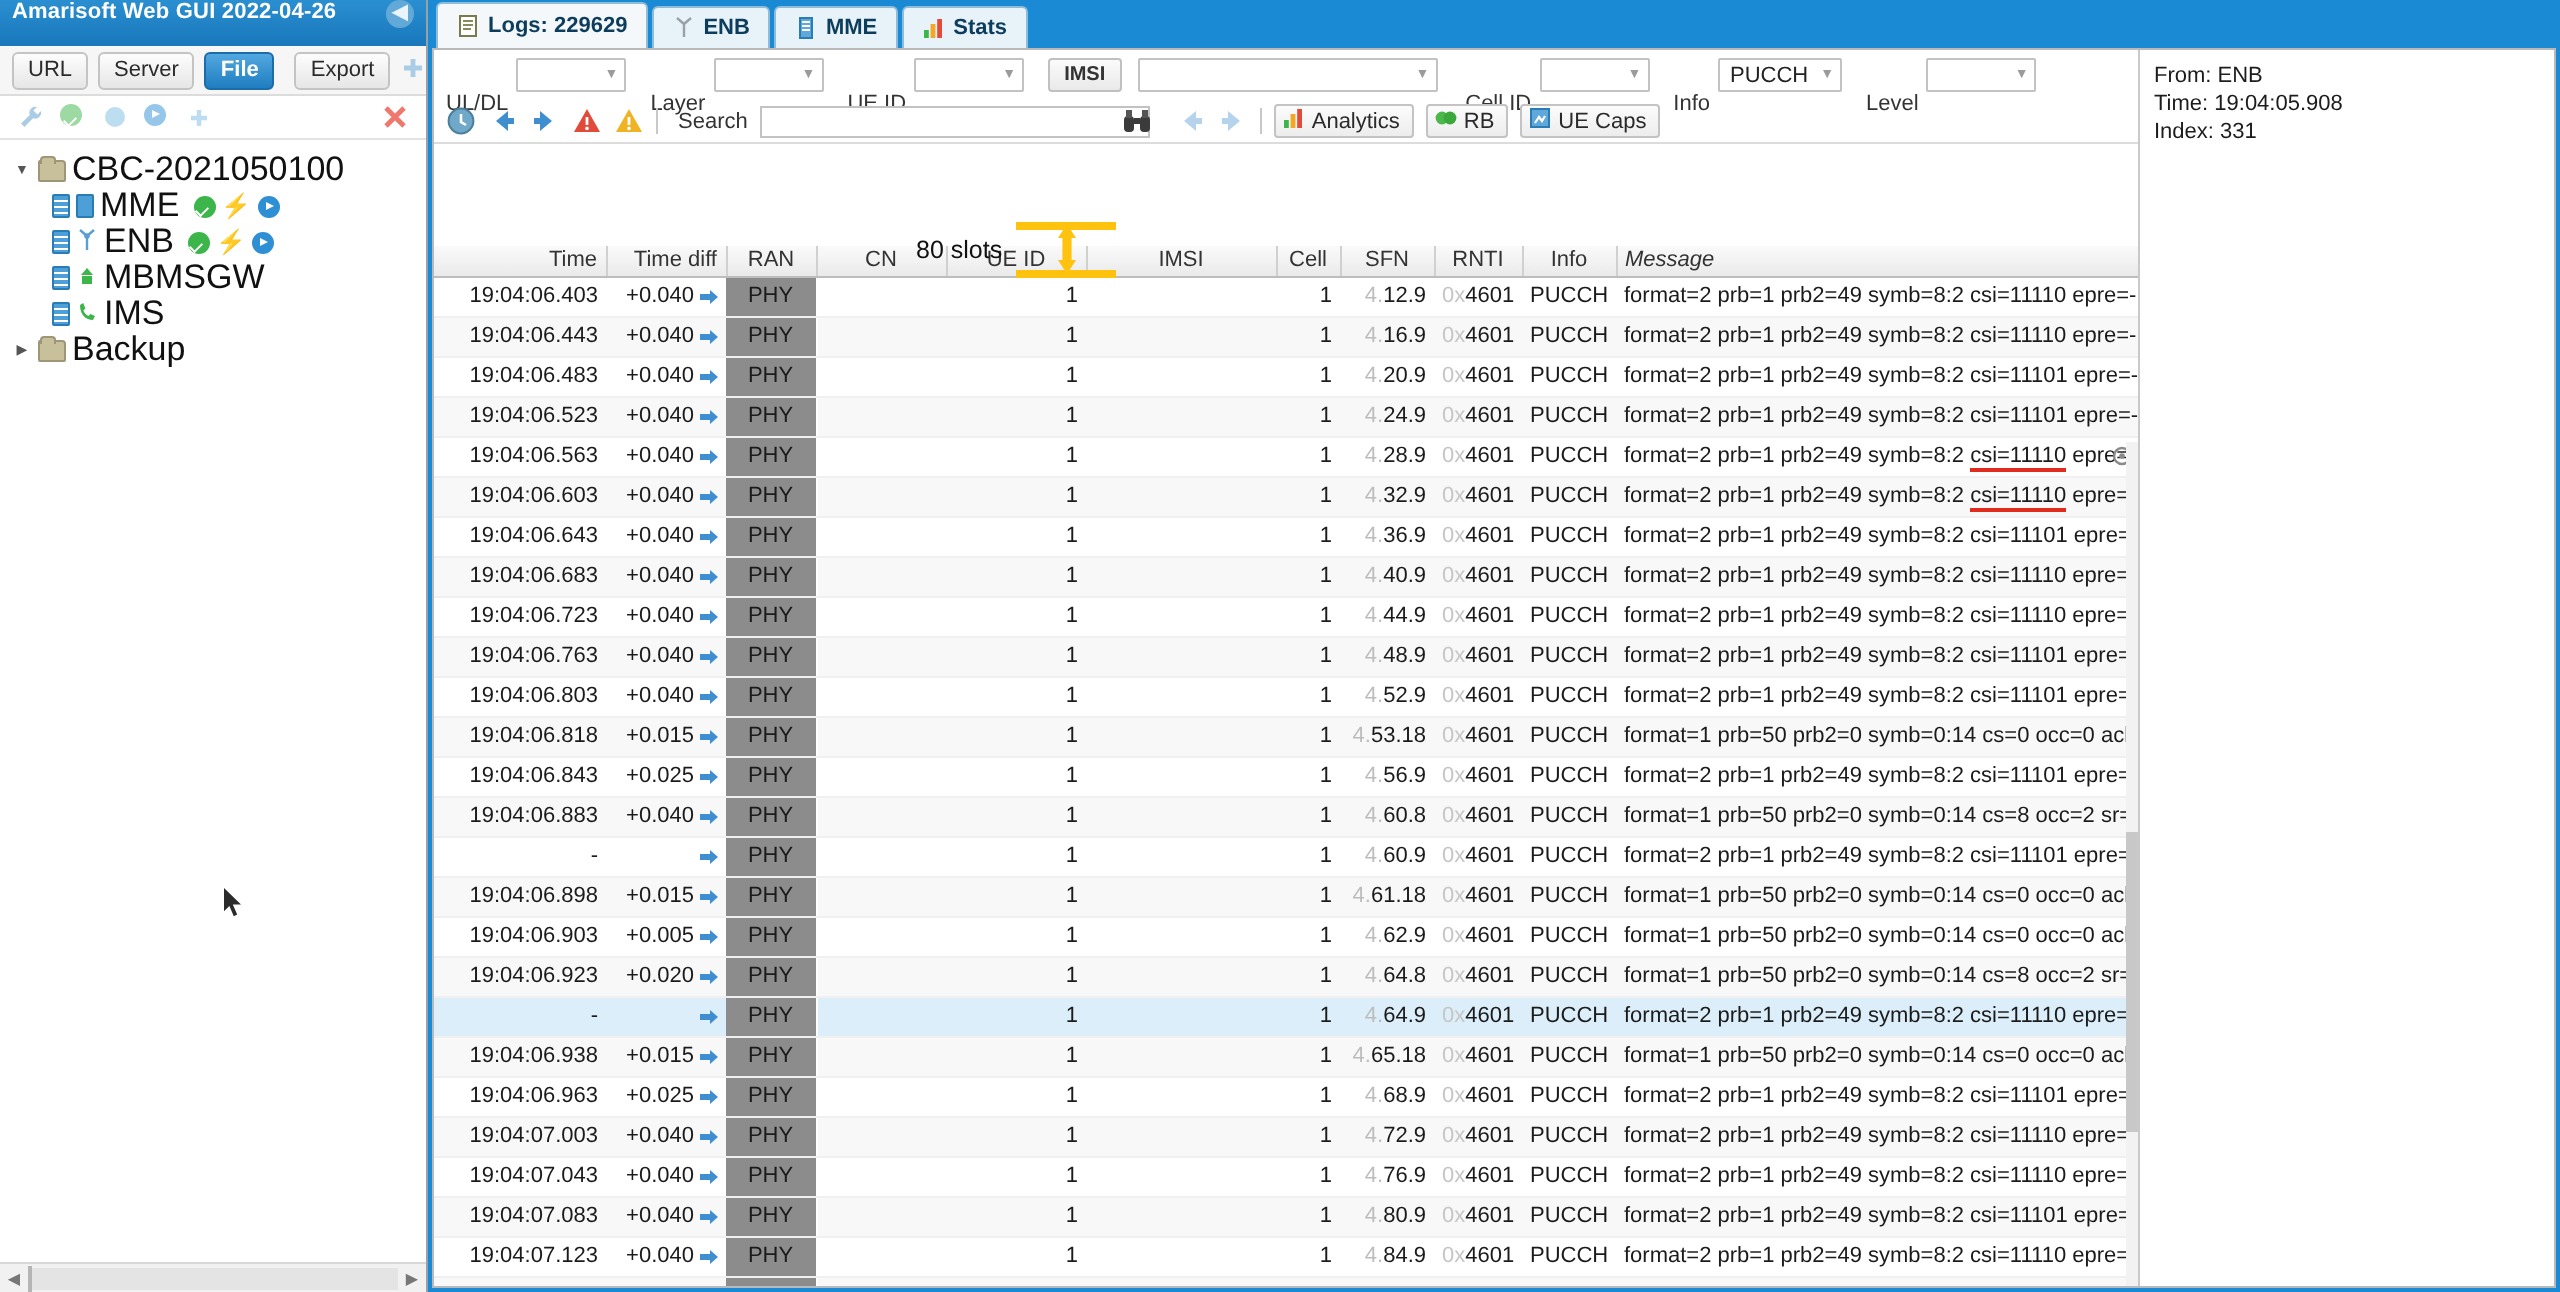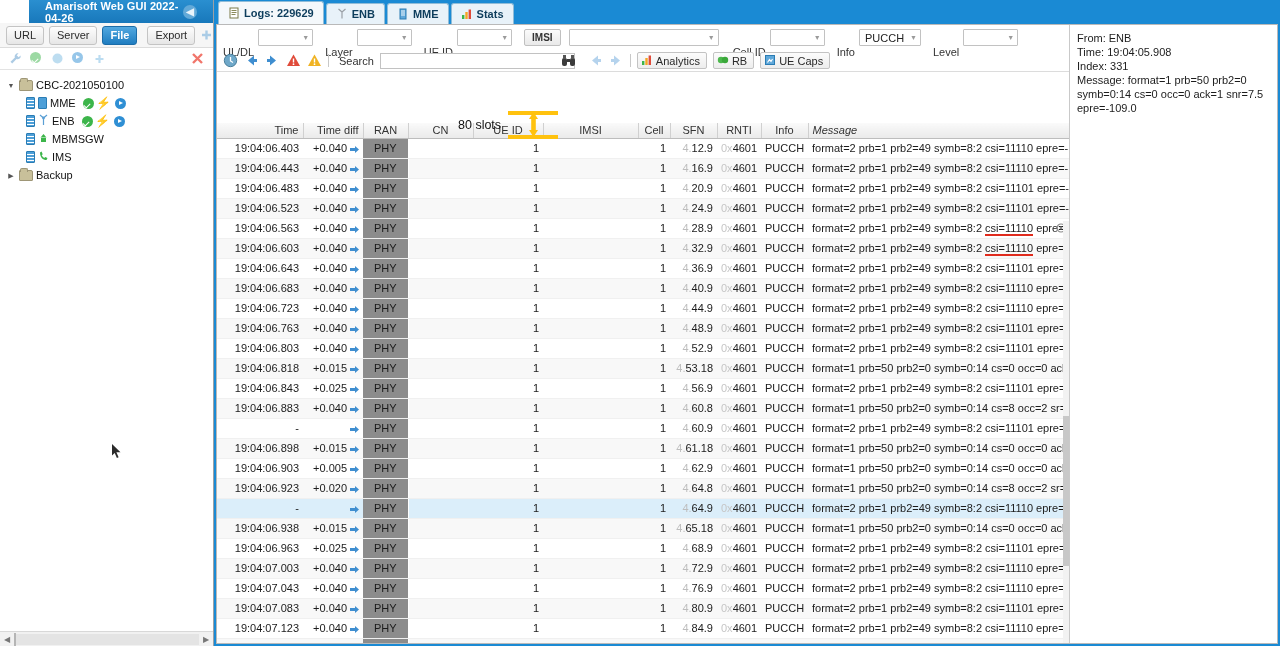--- a/index.html
+++ b/index.html
@@ -14,22 +14,22 @@
   #app { position: relative; width: 1280px; height: 646px; }
 
   
   #left-panel {
     position: absolute; left: 0; top: 0; width: 214px; height: 646px;
     background: #ffffff; border-right: 1px solid #9aa0a6;
   }
   .title-bar {
     height: 23px; background: #1a7fc1;
     background: linear-gradient(to bottom, #2a8fd0 0%, #1878bb 100%);
-    color: #fff; display: flex; align-items: center;
-    padding: 0 16px; font-size: 11px; font-weight: bold; margin-left: 29px;
+    color: #fff; display: flex; 
+    padding: 0 6px; font-size: 11px; font-weight: bold;
   }
   .title-bar .tb-text { flex: 1; letter-spacing: .1px; }
   .collapse-btn {
     width: 14px; height: 14px; border-radius: 50%;
     background: #62a9d8; color: #eaf4fb; font-size: 10px;
     display: flex; align-items: center; justify-content: center;
     line-height: 1;
   }
   .tool-row {
     height: 25px; display: flex; align-items: center; gap: 5px;
@@ -69,21 +69,21 @@
   .folder::before {
     content:''; position:absolute; left:0; top:-3px; width:6px; height:3px;
     background:#c8c09a; border:1px solid #9e9676; border-bottom:none; border-radius:2px 2px 0 0;
   }
   .srvicon {
     width: 9px; height: 12px; background: #4d9fd8;
     border: 1px solid #2a7cb4; border-radius: 1px;
     background-image: linear-gradient(#fff 0 1px, transparent 1px);
     background-size: 100% 3px; background-position: 0 2px; background-repeat: repeat-y;
   }
-  .tlabel { font-size: 11px; color: #111; }
+  .tlabel { font-size: 17px; color: #111; }
   .badges { display: flex; align-items: center; gap: 3px; margin-left: 4px; }
   .bdg { width: 12px; height: 12px; display: inline-block; }
   .dot-green {
     width: 11px; height: 11px; border-radius: 50%; background: #3cb54a;
     position: relative; display: inline-block;
   }
   .dot-green::after {
     content:''; position:absolute; left:2.5px; top:4.5px; width:3px; height:5px;
     border: solid #fff; border-width: 0 1.6px 1.6px 0; transform: rotate(45deg);
   }
@@ -985,17 +985,16 @@
               <rect x="3.2" y="5" width="4.6" height="15" fill="#ffc20e"></rect>
             </svg>
           </span>
         </div>
       </div>
 
       <div class="info-area">
         <div class="info-line">From: ENB</div>
         <div class="info-line">Time: 19:04:05.908</div>
         <div class="info-line">Index: 331</div>
-        <div class="info-line info-wrap">Message: format=1 prb=50 prb2=0 symb=0:14 cs=0 occ=0 ack=1 snr=7.5 epre=-109.0</div>
       </div>
     </div>
   </div>
 </div>
 
 </body></html>

